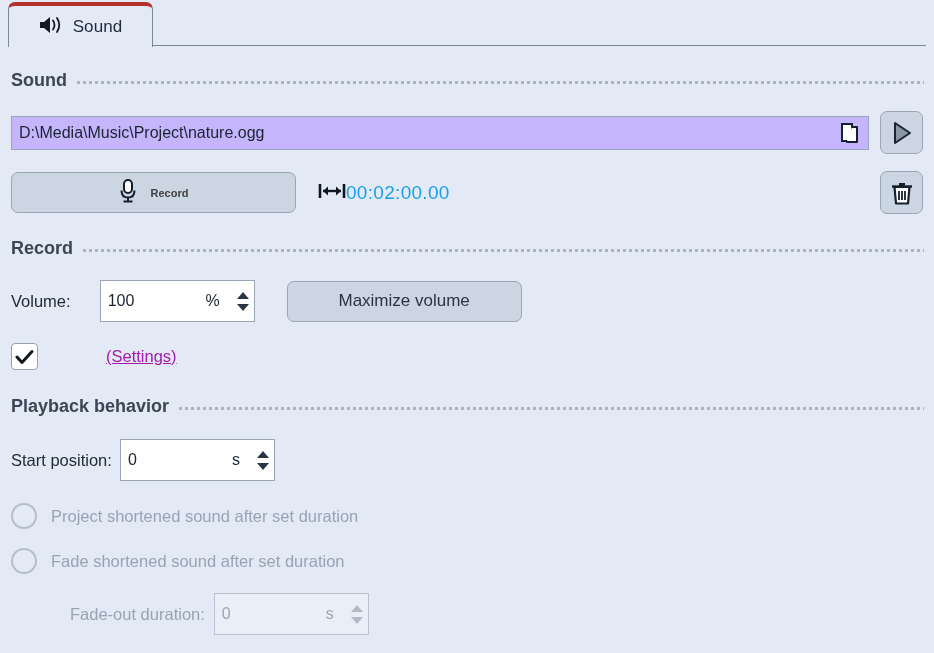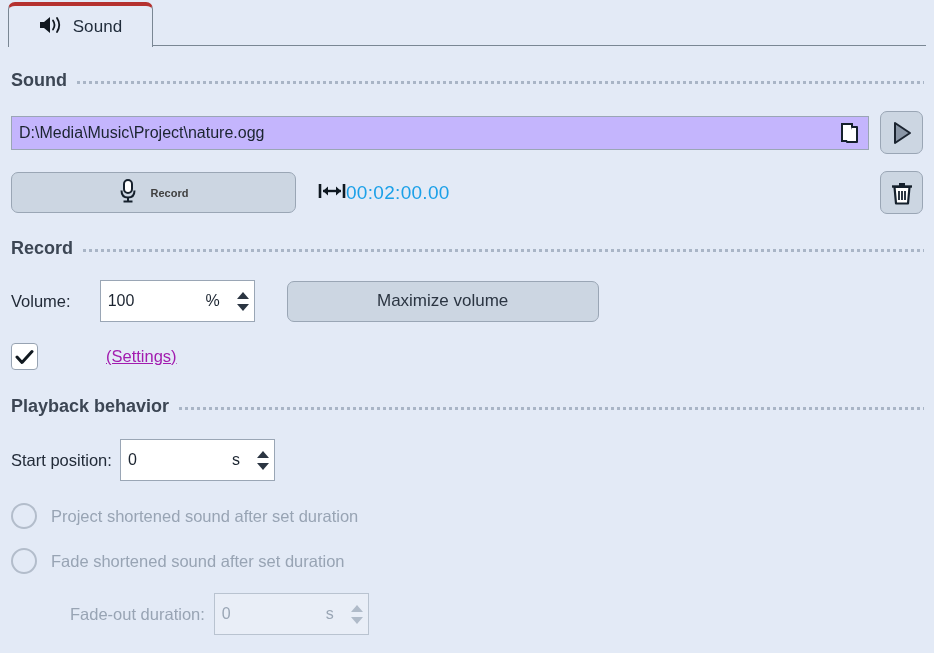--- a/index.html
+++ b/index.html
@@ -340,21 +340,21 @@
 <div class="row" style="margin-top:21px;align-items:center;">
   <span class="label">Volume:</span>
   <div class="spin" style="width:155px; margin-left:29px;">
     <span class="spin-val">100</span>
     <span class="spin-unit">%</span>
     <span class="spin-arrows">
       <span class="arr-up"></span>
       <span class="arr-dn"></span>
     </span>
   </div>
-  <div class="wide-btn" style="width:312px; margin-left:32px;">
+  <div class="wide-btn" style="width:235px; margin-left:32px;">
     <span>Maximize volume</span>
   </div>
 </div>
 
 <div class="row" style="margin-top:21px;">
   <span class="checkbox">
     <svg width="19" height="16" viewBox="0 0 19 16">
       <path d="M2 8 L7 13.5 L17 2.5" stroke="#10181f" stroke-width="3" fill="none" stroke-linecap="round" stroke-linejoin="round"></path>
     </svg>
   </span>

